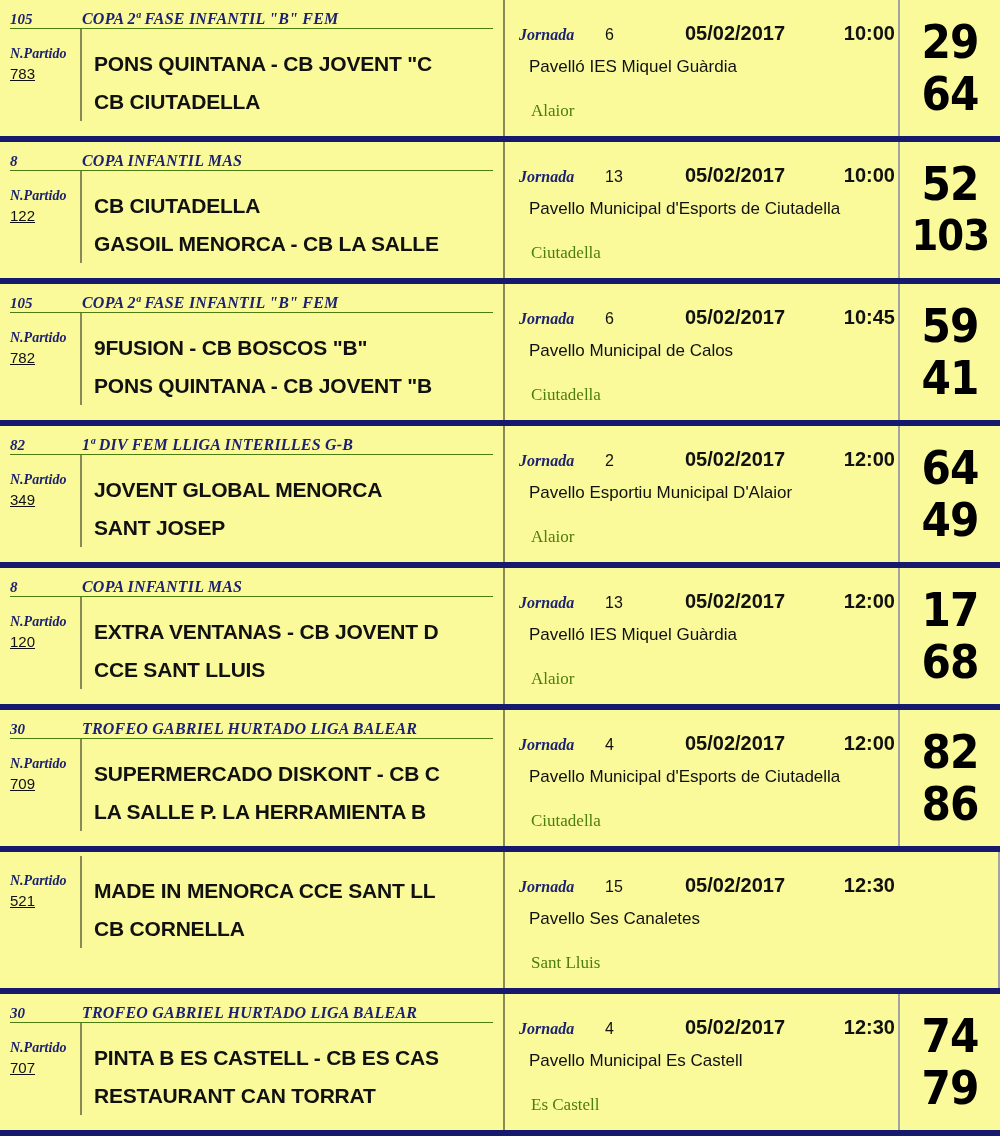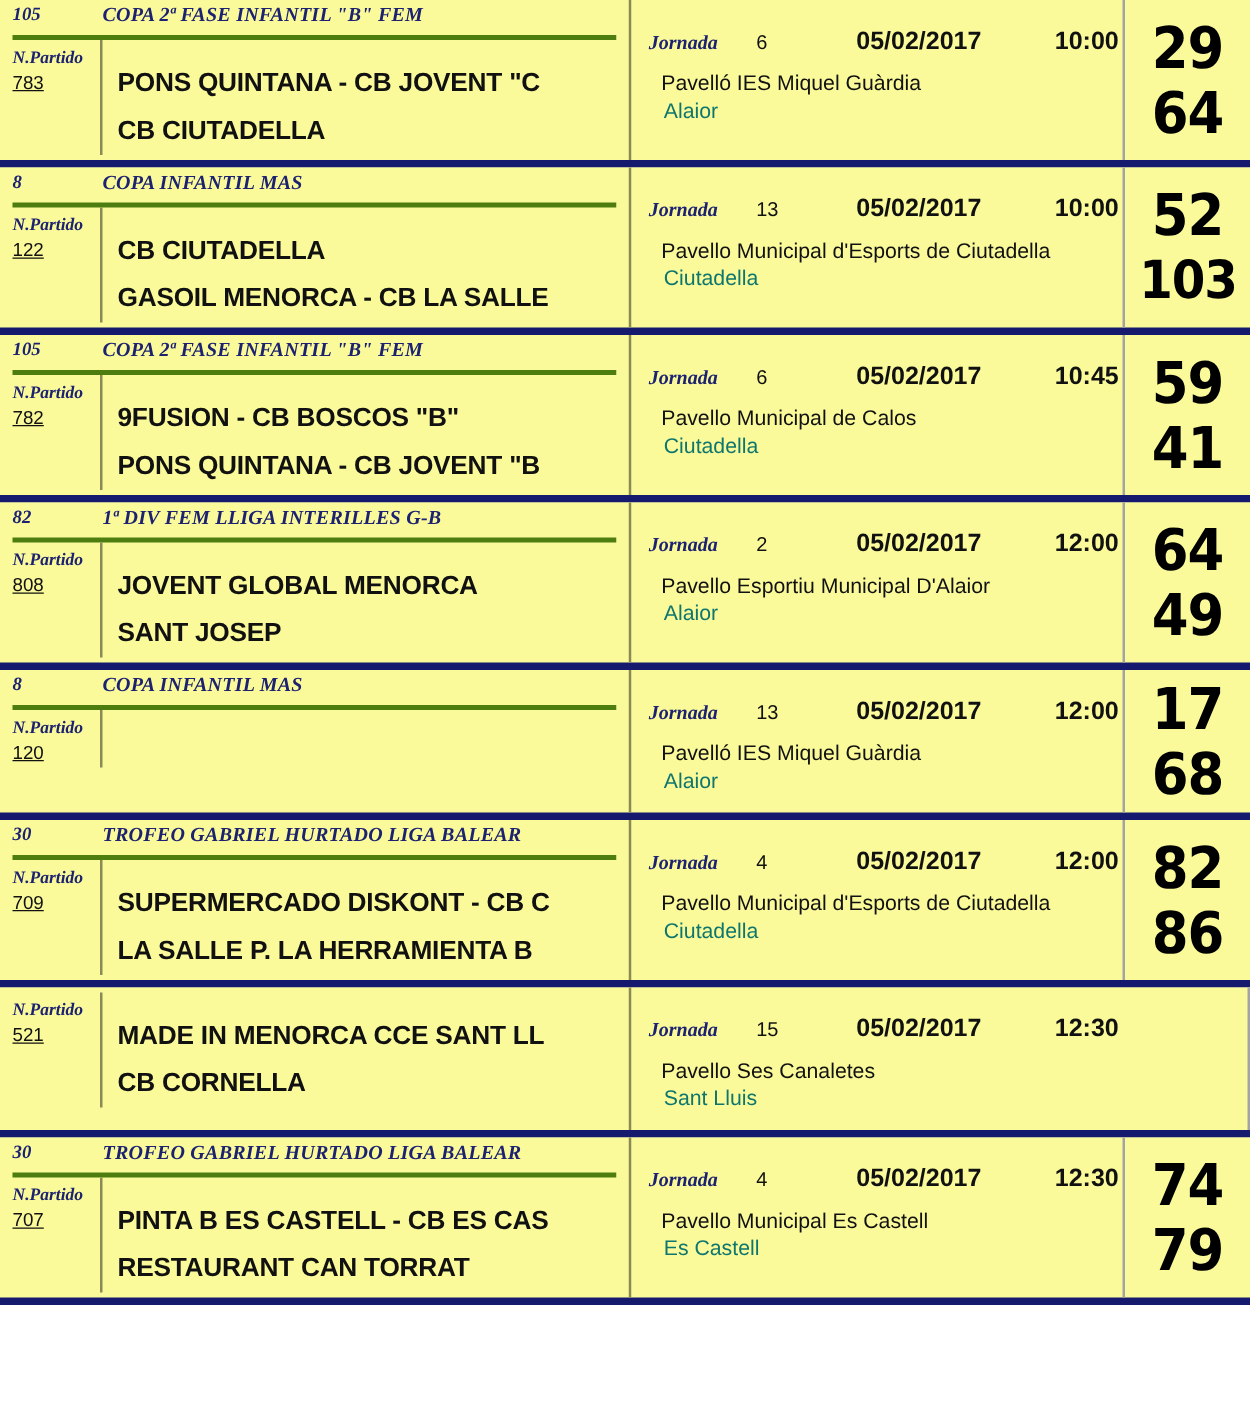--- a/index.html
+++ b/index.html
@@ -28,23 +28,23 @@
   
   .left{
     width:505px;
     box-sizing:border-box;
     padding:4px 0 4px 10px;
     position:relative;
     border-right:2px solid #8a8a56;
   }
   .comp-line{
     display:flex;
-    align-items:flex-start;
+    align-items:flex-end;
     height:24px;
-    border-bottom:4px solid #4d7c0f;
+    border-bottom:1px solid #4d7c0f;
     margin-right:10px;
   }
   .comp-id{
     font-family:"Liberation Serif", serif;
     font-style:italic;
     font-weight:bold;
     font-size:15px;
     color:#1c2270;
     width:72px;
     flex:0 0 72px;
@@ -55,21 +55,21 @@
     font-weight:bold;
     font-size:16px;
     color:#1c2270;
     letter-spacing:.2px;
     white-space:nowrap;
   }
 
   .body-row{display:flex;}
   .np-col{
     width:72px;flex:0 0 72px;
-    padding-top:6px;
+    padding-top:16px;
     border-right:2px solid #8a8a56;
     box-sizing:border-box;
   }
   .np-label{
     font-family:"Liberation Serif", serif;
     font-style:italic;font-weight:bold;
     font-size:14px;color:#1c2270;
     line-height:18px;
   }
   .np-value{
@@ -130,23 +130,23 @@
     width:70px;flex:0 0 70px;
   }
   .venue{
     font-family:"Liberation Sans", sans-serif;
     font-size:17px;color:#111;
     margin-top:12px;
     margin-left:10px;
     white-space:nowrap;
   }
   .town{
-    font-family:Liberation Sans, sans-serif;
-    font-size:17px;color:#0f766e;
-    margin-top:2px;
+    font-family:Liberation Serif, serif;
+    font-size:17px;color:#4d7c0f;
+    margin-top:24px;
     margin-left:12px;
     white-space:nowrap;
   }
 
   
   .scores{
     width:100px;flex:0 0 100px;
     box-sizing:border-box;
     display:flex;
     flex-direction:column;
@@ -283,21 +283,21 @@
   <div class="fixture">
 
     <div class="left">
       <div class="comp-line">
         <span class="comp-id">82</span>
         <span class="comp-name">1ª DIV FEM LLIGA INTERILLES G-B</span>
       </div>
       <div class="body-row">
         <div class="np-col">
           <div class="np-label">N.Partido</div>
-          <div class="np-value">808</div>
+          <div class="np-value">349</div>
         </div>
         <div class="teams">
           <div class="team">JOVENT GLOBAL MENORCA</div>
           <div class="team">SANT JOSEP</div>
         </div>
       </div>
     </div>
 
     <div class="mid">
       <div class="mid-top">
@@ -322,20 +322,24 @@
     <div class="left">
       <div class="comp-line">
         <span class="comp-id">8</span>
         <span class="comp-name">COPA INFANTIL MAS</span>
       </div>
       <div class="body-row">
         <div class="np-col">
           <div class="np-label">N.Partido</div>
           <div class="np-value">120</div>
         </div>
+        <div class="teams">
+          <div class="team">EXTRA VENTANAS - CB JOVENT D</div>
+          <div class="team">CCE SANT LLUIS</div>
+        </div>
       </div>
     </div>
 
     <div class="mid">
       <div class="mid-top">
         <span class="jornada-label">Jornada</span>
         <span class="jornada-num">13</span>
         <span class="match-date">05/02/2017</span>
         <span class="match-time">12:00</span>
       </div>

